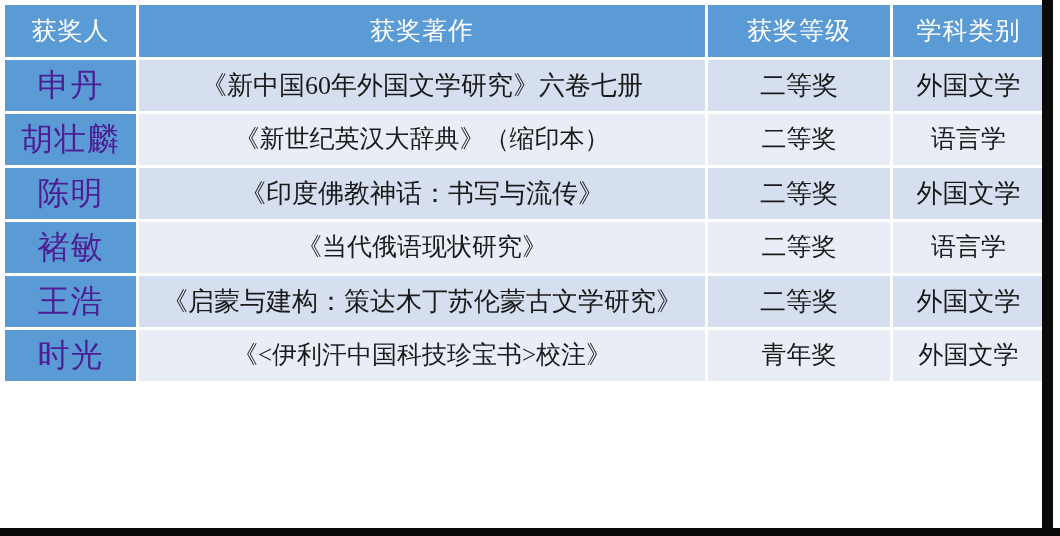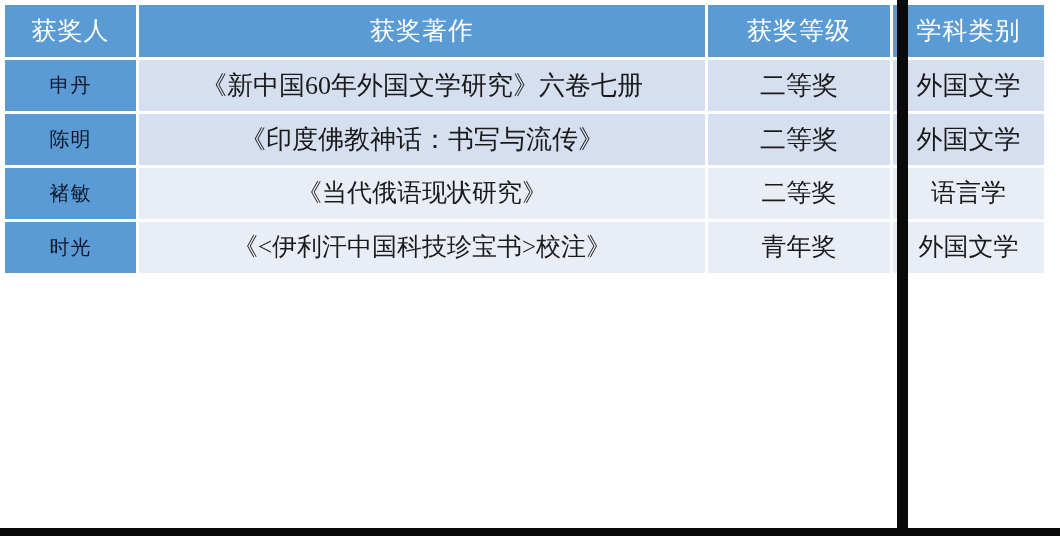--- a/index.html
+++ b/index.html
@@ -9,21 +9,21 @@
   }
   body {
     width: 1060px;
     height: 536px;
     overflow: hidden;
     font-family: "Liberation Serif", "DejaVu Serif", serif;
   }
 
   #page {
     position: relative;
-    width: 908px;
+    width: 1053px;
     height: 536px;
     background: #ffffff;
     box-sizing: border-box;
   }
 
   
   #edge-bottom {
     position: absolute;
     left: 0;
     bottom: 0;
@@ -68,22 +68,22 @@
     color: #ffffff;
     height: 52px;
     font-size: 25px;
     font-weight: bold;
     letter-spacing: 1px;
   }
 
   
   .name-cell {
     background: #5b9bd5;
-    color: #0f172a;
-    font-size: 20px;
+    color: #4c1d95;
+    font-size: 32px;
     font-weight: bold;
     height: 51px;
     letter-spacing: 1px;
   }
 
   
   .band-dark {
     background: #d6dfef;
     color: #1a1a1a;
     font-size: 26px;
@@ -126,35 +126,47 @@
 
     <tbody>
 
       <tr>
         <td class="name-cell">申丹</td>
         <td class="band-dark">《新中国60年外国文学研究》六卷七册</td>
         <td class="band-dark">二等奖</td>
         <td class="band-dark">外国文学</td>
       </tr>
 
+      <tr>
+        <td class="name-cell">胡壮麟</td>
+        <td class="band-light">《新世纪英汉大辞典》（缩印本）</td>
+        <td class="band-light">二等奖</td>
+        <td class="band-light">语言学</td>
+      </tr>
 
       <tr>
         <td class="name-cell">陈明</td>
         <td class="band-dark">《印度佛教神话：书写与流传》</td>
         <td class="band-dark">二等奖</td>
         <td class="band-dark">外国文学</td>
       </tr>
 
       <tr>
         <td class="name-cell">褚敏</td>
         <td class="band-light">《当代俄语现状研究》</td>
         <td class="band-light">二等奖</td>
         <td class="band-light">语言学</td>
       </tr>
 
+      <tr>
+        <td class="name-cell">王浩</td>
+        <td class="band-dark">《启蒙与建构：策达木丁苏伦蒙古文学研究》</td>
+        <td class="band-dark">二等奖</td>
+        <td class="band-dark">外国文学</td>
+      </tr>
 
 
 
       <tr>
         <td class="name-cell">时光</td>
         <td class="band-light">《&lt;伊利汗中国科技珍宝书&gt;校注》</td>
         <td class="band-light">青年奖</td>
         <td class="band-light">外国文学</td>
       </tr>
 

